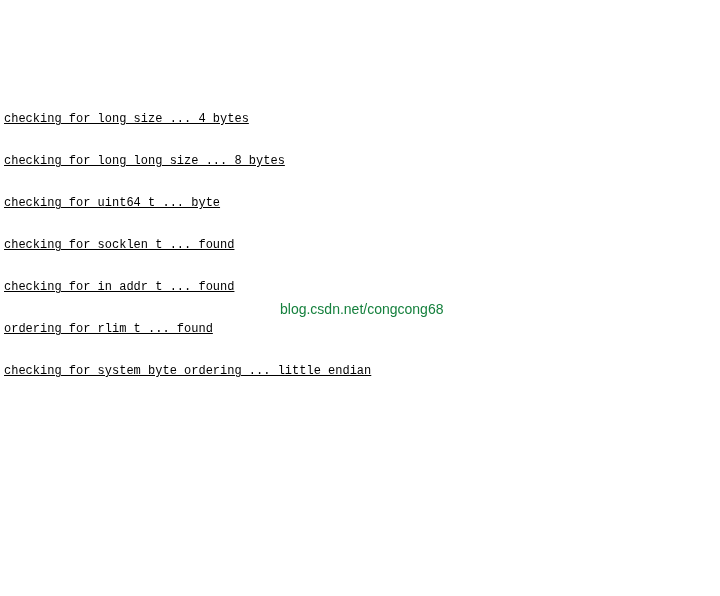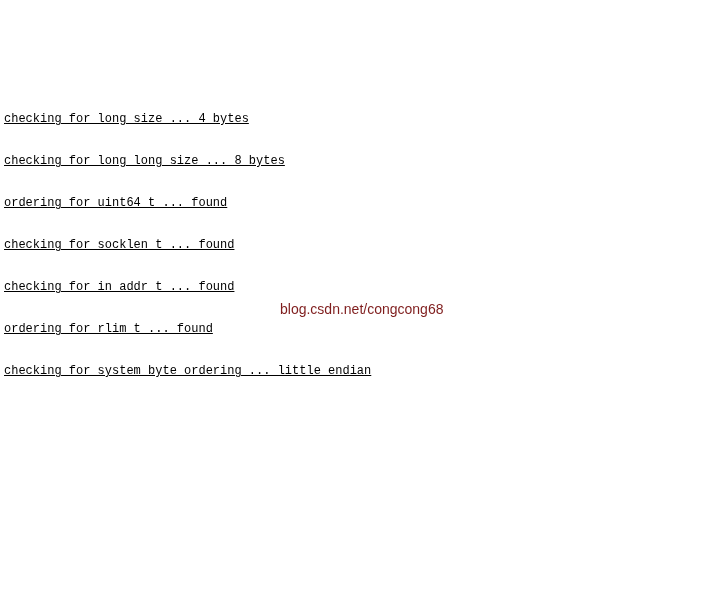--- a/index.html
+++ b/index.html
@@ -14,38 +14,38 @@
       white-space: pre;
     }
     .terminal-output {
       display: block;
     }
     .line { display: block; text-decoration: underline; }
     .watermark {
       position: absolute;
       top: 302px;
       left: 280px;
-      color: #7f1d1d;
+      color: #15803d;
       font-size: 14px;
       z-index: -1;
       font-family: Arial, sans-serif;
       text-align: right;
     }
   </style>
 </head>
 <body>
 
 
 
 <span class="watermark">blog.csdn.net/congcong68</span>
 
 <div class="terminal-output">
   <span class="line">checking for long size ... 4 bytes</span>
   <span class="line">checking for long long size ... 8 bytes</span>
-  <span class="line">ordering for uint64_t ... found</span>
+  <span class="line">checking for uint64_t ... byte</span>
   <span class="line">checking for socklen_t ... found</span>
   <span class="line">checking for in_addr_t ... found</span>
   <span class="line">ordering for rlim_t ... found</span>
   <span class="line">checking for system byte ordering ... little endian</span>
   
   
   
   
   
   

